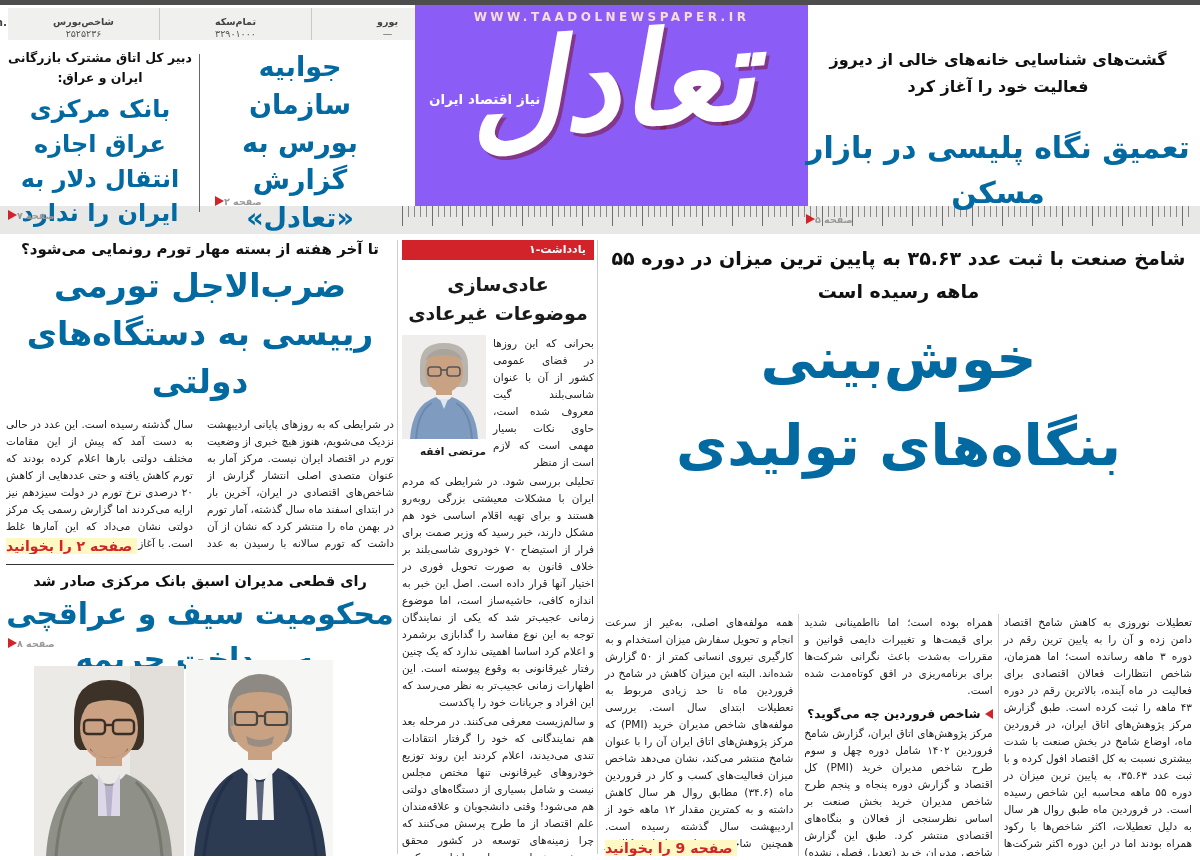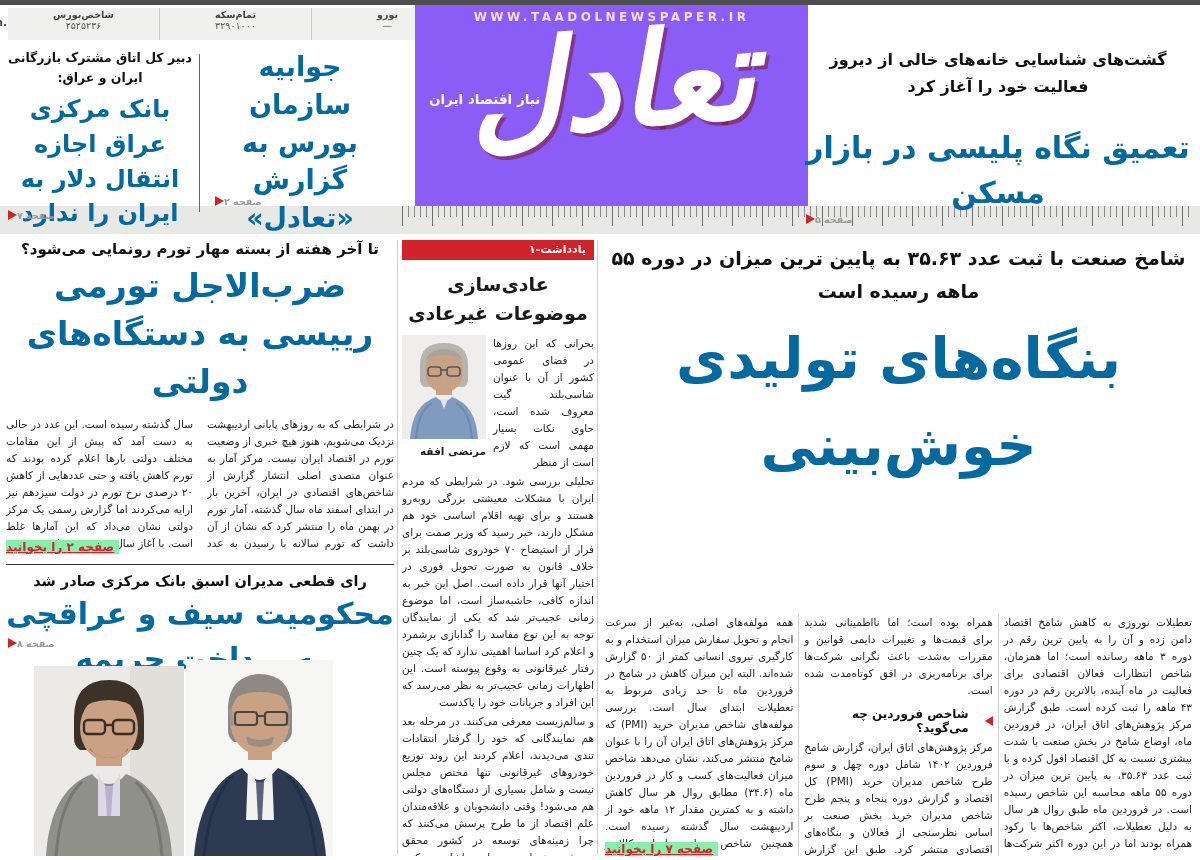--- a/index.html
+++ b/index.html
@@ -10,21 +10,21 @@
     font-family:"DejaVu Sans",sans-serif;color:#1a1a1a;
   }
   .topedge{position:absolute;top:0;left:0;width:1200px;height:5px;background:#4d4d4d;}
   
   .topbar{position:absolute;top:5px;left:0;width:1200px;height:36px;background:#fff;}
   .infoline{position:absolute;top:11px;left:8px;width:600px;direction:rtl;text-align:left;
     font-size:10.5px;font-weight:bold;color:#333;white-space:nowrap;}
   .infoline .en{direction:ltr;unicode-bidi:embed;color:#444;margin-left:4px;}
   .indicators{position:absolute;top:3px;right:585px;left:8px;height:32px;background:#f0f0ef;
     display:flex;direction:rtl;align-items:stretch;}
-  .ind{flex:1;display:flex;flex-direction:column;justify-content:flex-start;align-items:center;
+  .ind{flex:1;display:flex;flex-direction:column;justify-content:flex-end;align-items:center;
     border-left:1px solid #c9c9c9;padding:1px 4px;}
   .ind:last-child{border-left:none;}
   .ind .lbl{font-size:9.5px;font-weight:bold;color:#444;line-height:1.2;}
   .ind .val{font-size:9.5px;color:#555;line-height:1.2;}
   
   .masthead{position:absolute;top:5px;left:402px;width:393px;height:201px;background:#8b5cf6;margin-left:13px;}
   .mast-url{position:absolute;top:5px;left:0;width:100%;text-align:center;color:#f8dcdc;
     font-size:12px;font-weight:bold;letter-spacing:3.5px;direction:ltr;}
   .mast-logo{position:absolute;top:8px;left:0;width:100%;text-align:center;color:#ffffff;
     font-size:128px;font-weight:bold;font-style:italic;line-height:1.1;
@@ -38,21 +38,21 @@
       repeating-linear-gradient(to right,#8a8a8a 0 1px,transparent 1px 6px);
     background-size:100% 20px,100% 11px;background-repeat:no-repeat;}
   
   .kicker{font-weight:bold;text-align:center;color:#111;}
   .headline{font-weight:bold;text-align:center;color:#0369a1;letter-spacing:-.5px;}
   .bodytext{font-size:10.5px;line-height:17px;text-align:justify;color:#222;}
   .pgref{position:absolute;display:flex;align-items:flex-start;gap:0;direction:ltr;}
   .tri-r{width:0;height:0;border-top:5px solid transparent;border-bottom:5px solid transparent;
     border-left:9px solid #d2232a;display:inline-block;}
   .pgref .plbl{font-size:9.5px;color:#9a9a9a;font-weight:bold;}
-  .readmore{color:#d2232a;font-weight:bold;font-size:12px;background:#86efac;padding-right:5px;text-decoration:underline;}
+  .readmore{color:#d2232a;font-weight:bold;font-size:14px;background:#fef9c3;padding-right:5px;}
   .vline{position:absolute;width:1px;background:#cccccc;}
   
   .art-bourse{position:absolute;top:48px;left:205px;width:190px;height:172px;}
   .art-bourse .headline{font-size:27px;line-height:1.4;}
   .art-iraq{position:absolute;top:48px;left:6px;width:188px;height:172px;}
   .art-iraq .kicker{font-size:12.5px;line-height:1.6;}
   .art-iraq .headline{font-size:24px;line-height:1.45;margin-top:4px;}
   .tl-divider{position:absolute;top:54px;left:199px;height:158px;width:1px;background:#666;}
   
   .art-housing{position:absolute;top:46px;left:802px;width:392px;height:184px;}
@@ -80,21 +80,21 @@
   .photo svg{display:block;width:100%;height:100%;}
   .ph-araghchi{left:34px;top:666px;width:150px;height:190px;background:#eceae6;}
   .ph-seif{left:186px;top:660px;width:147px;height:196px;background:#f6f6f4;}
   
   .main-kicker{position:absolute;top:242px;left:600px;width:597px;font-size:19px;line-height:1.75;}
   .main-headline{position:absolute;top:316px;left:600px;width:597px;font-size:56px;line-height:1.55;}
   .main-cols{position:absolute;top:614px;left:600px;width:597px;height:242px;display:flex;
     direction:rtl;}
   .main-cols .mcol{position:relative;flex:1;overflow:hidden;padding:0 5px;border-left:1px solid #ccc;}
   .main-cols .mcol:last-child{border-left:none;}
-  .subhead{font-weight:bold;font-size:12px;margin:8px 0 4px;color:#111;display:flex;align-items:center;gap:16px;}
+  .subhead{font-weight:bold;font-size:12px;margin:8px 0 4px;color:#111;display:flex;align-items:center;gap:4px;}
   .tri-l{width:0;height:0;border-top:5px solid transparent;border-bottom:5px solid transparent;
     border-right:8px solid #d2232a;display:inline-block;flex:0 0 auto;}
   .rm-main{position:absolute;left:5px;bottom:0;}
 </style>
 </head>
 <body>
 
 <div id="page">
   <div class="topedge"></div>
 
@@ -238,31 +238,31 @@
       <path d="M62 86 Q74 94 86 86 L86 100 L62 100 Z" fill="#c9a284"></path>
       <path d="M8 196 Q14 126 56 108 Q66 120 74 120 Q82 120 92 108 Q134 126 140 196 Z" fill="#2c3a52"></path>
       <path d="M18 196 Q24 140 46 116 M130 196 Q124 140 102 116" stroke="#22304a" stroke-width="3" fill="none"></path>
       <path d="M62 108 L74 128 L86 108 L88 160 L60 160 Z" fill="#f2f2f0"></path>
       <path d="M70 122 L78 122 L76 160 L72 160 Z" fill="#5a617a"></path>
     </svg>
   </div>
 
   <div class="main-kicker kicker">شامخ صنعت با ثبت عدد ۳۵.۶۳ به پایین ترین میزان در دوره ۵۵ ماهه رسیده است</div>
   <div class="main-headline headline">
+    <div>خوش‌بینی</div>
     <div>بنگاه‌های تولیدی</div>
-    <div>خوش‌بینی</div>
   </div>
   <div class="main-cols">
     <div class="mcol bodytext">تعطیلات نوروزی به کاهش شامخ اقتصاد دامن زده و آن را به پایین ترین رقم در دوره ۳ ماهه رسانده است؛ اما همزمان، شاخص انتظارات فعالان اقتصادی برای فعالیت در ماه آینده، بالاترین رقم در دوره ۴۳ ماهه را ثبت کرده است. طبق گزارش مرکز پژوهش‌های اتاق ایران، در فروردین ماه، اوضاع شامخ در بخش صنعت با شدت بیشتری نسبت به کل اقتصاد افول کرده و با ثبت عدد ۳۵.۶۳، به پایین ترین میزان در دوره ۵۵ ماهه محاسبه این شاخص رسیده است. در فروردین ماه طبق روال هر سال به دلیل تعطیلات، اکثر شاخص‌ها با رکود همراه بودند اما در این دوره اکثر شرکت‌ها به دلیل شرایط نابسامان قیمتی نرخ ارز و تأمین مواد اولیه و همزمانی تعطیلات نوروز با ماه رمضان بر خلاف سال‌های گذشته مدت زمان بیشتری را تعطیل بودند و انتظار بهبود فعالیت‌ها در اردیبهشت با شدت بیشتری</div>
     <div class="mcol">
       <div class="bodytext">همراه بوده است؛ اما نااطمینانی شدید برای قیمت‌ها و تغییرات دایمی قوانین و مقررات به‌شدت باعث نگرانی شرکت‌ها برای برنامه‌ریزی در افق کوتاه‌مدت شده است.</div>
       <div class="subhead">
         <span class="tri-l"></span>
         <span>شاخص فروردین چه می‌گوید؟</span>
       </div>
       <div class="bodytext">مرکز پژوهش‌های اتاق ایران، گزارش شامخ فروردین ۱۴۰۲ شامل دوره چهل و سوم طرح شاخص مدیران خرید (PMI) کل اقتصاد و گزارش دوره پنجاه و پنجم طرح شاخص مدیران خرید بخش صنعت بر اساس نظرسنجی از فعالان و بنگاه‌های اقتصادی منتشر کرد. طبق این گزارش شاخص مدیران خرید (تعدیل فصلی نشده) برای کل اقتصاد ایران در فروردین ماه عدد ۴۲.۰۴ محاسبه شده است که کمترین مقدار در دوره ۳ ماهه از بهمن ۱۴۰۱ محسوب می‌شود. در این ماه</div>
     </div>
     <div class="mcol">
       <div class="bodytext">همه مولفه‌های اصلی، به‌غیر از سرعت انجام و تحویل سفارش میزان استخدام و به کارگیری نیروی انسانی کمتر از ۵۰ گزارش شده‌اند. البته این میزان کاهش در شامخ در فروردین ماه تا حد زیادی مربوط به تعطیلات ابتدای سال است. بررسی مولفه‌های شاخص مدیران خرید (PMI) که مرکز پژوهش‌های اتاق ایران آن را با عنوان شامخ منتشر می‌کند، نشان می‌دهد شاخص میزان فعالیت‌های کسب و کار در فروردین ماه (۳۴.۶) مطابق روال هر سال کاهش داشته و به کمترین مقدار ۱۲ ماهه خود از اردیبهشت سال گذشته رسیده است. همچنین شاخص میزان صادرات کالا و خدمات در فروردین (۴۰.۵۳) به کمترین مقدار ۱۲ ماهه اخیر از اردیبهشت سال گذشته رسیده است؛ در حالی که شاخص قیمت فروش کالاها و خدمات (۷۱.۴۴) بشدت افزایش داشته و...</div>
-      <span class="readmore rm-main">صفحه ۷ را بخوانید</span>
+      <span class="readmore rm-main">صفحه 9 را بخوانید</span>
     </div>
   </div>
 </div>
 
 </body></html>

